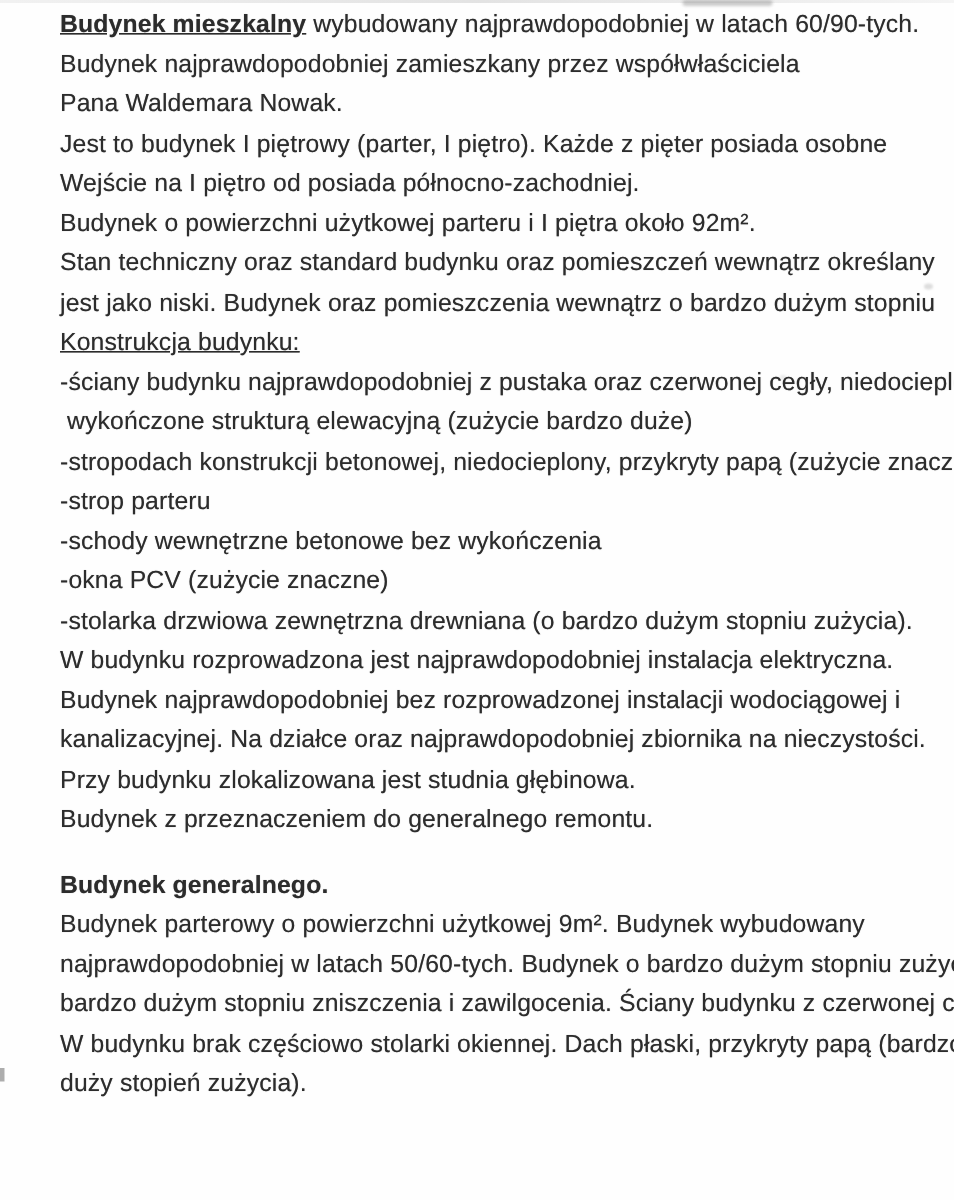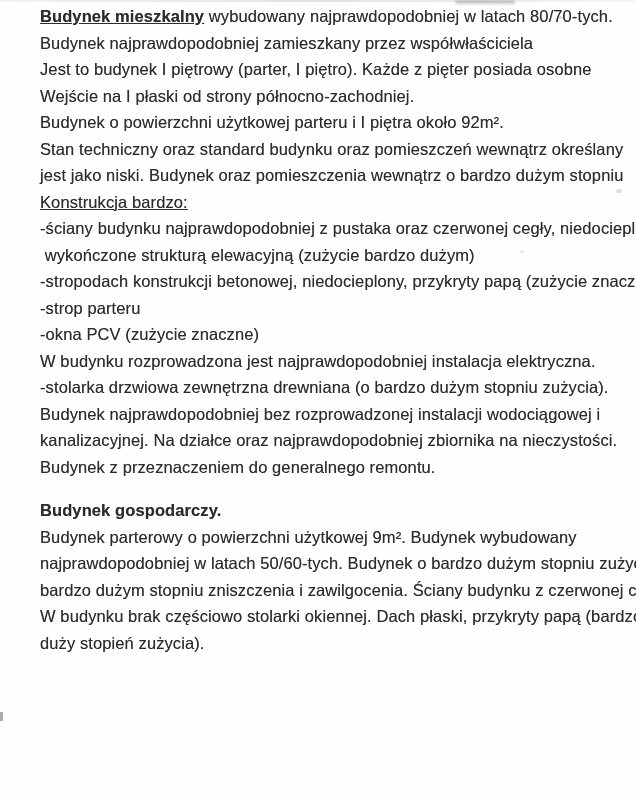--- a/index.html
+++ b/index.html
@@ -59,49 +59,52 @@
 
   <div class="artifact top-edge"></div>
   <div class="artifact top-smudge"></div>
   <div class="artifact speck-a"></div>
   <div class="artifact speck-b"></div>
   <div class="artifact speck-c"></div>
   <div class="artifact edge-tick"></div>
 
   <div class="content">
 
-    <p class="line"><span class="bold underline">Budynek mieszkalny</span><span> wybudowany najprawdopodobniej w latach 80/70-tych.</span></p>
+    <p class="line"><span class="bold underline">Budynek mieszkalny</span><span> wybudowany najprawdopodobniej w latach 60/90-tych.</span></p>
 
     <div>
         <p class="line">Budynek najprawdopodobniej zamieszkany przez współwłaściciela</p>
+        <p class="line">Pana Waldemara Nowak.</p>
         <p class="line">Jest to budynek I piętrowy (parter, I piętro). Każde z pięter posiada osobne</p>
-        <p class="line">Wejście na I płaski od strony północno-zachodniej.</p>
+        <p class="line">Wejście na I piętro od posiada północno-zachodniej.</p>
         <p class="line">Budynek o powierzchni użytkowej parteru i I piętra około 92m².</p>
         <p class="line">Stan techniczny oraz standard budynku oraz pomieszczeń wewnątrz określany</p>
         <p class="line">jest jako niski. Budynek oraz pomieszczenia wewnątrz o bardzo dużym stopniu</p>
       </div>
 
-    <p class="line"><span class="underline">Konstrukcja bardzo:</span></p>
+    <p class="line"><span class="underline">Konstrukcja budynku:</span></p>
 
     <div>
         <p class="line">-ściany budynku najprawdopodobniej z pustaka oraz czerwonej cegły, niedocieplone,</p>
-        <p class="line"> wykończone strukturą elewacyjną (zużycie bardzo dużym)</p>
+        <p class="line"> wykończone strukturą elewacyjną (zużycie bardzo duże)</p>
         <p class="line">-stropodach konstrukcji betonowej, niedocieplony, przykryty papą (zużycie znaczne)</p>
         <p class="line">-strop parteru</p>
+        <p class="line">-schody wewnętrzne betonowe bez wykończenia</p>
         <p class="line">-okna PCV (zużycie znaczne)</p>
+        <p class="line">-stolarka drzwiowa zewnętrzna drewniana (o bardzo dużym stopniu zużycia).</p>
         <p class="line">W budynku rozprowadzona jest najprawdopodobniej instalacja elektryczna.</p>
-        <p class="line">-stolarka drzwiowa zewnętrzna drewniana (o bardzo dużym stopniu zużycia).</p>
         <p class="line">Budynek najprawdopodobniej bez rozprowadzonej instalacji wodociągowej i</p>
         <p class="line">kanalizacyjnej. Na działce oraz najprawdopodobniej zbiornika na nieczystości.</p>
+        <p class="line">Przy budynku zlokalizowana jest studnia głębinowa.</p>
         <p class="line">Budynek z przeznaczeniem do generalnego remontu.</p>
       </div>
 
     <div class="section-gap"></div>
 
-    <p class="line"><span class="bold">Budynek gospodarczy.</span></p>
+    <p class="line"><span class="bold">Budynek generalnego.</span></p>
 
     <div>
         <p class="line">Budynek parterowy o powierzchni użytkowej 9m². Budynek wybudowany</p>
         <p class="line">najprawdopodobniej w latach 50/60-tych. Budynek o bardzo dużym stopniu zużycia i</p>
         <p class="line">bardzo dużym stopniu zniszczenia i zawilgocenia. Ściany budynku z czerwonej cegły.</p>
         <p class="line">W budynku brak częściowo stolarki okiennej. Dach płaski, przykryty papą (bardzo</p>
         <p class="line">duży stopień zużycia).</p>
       </div>
 
   </div>

